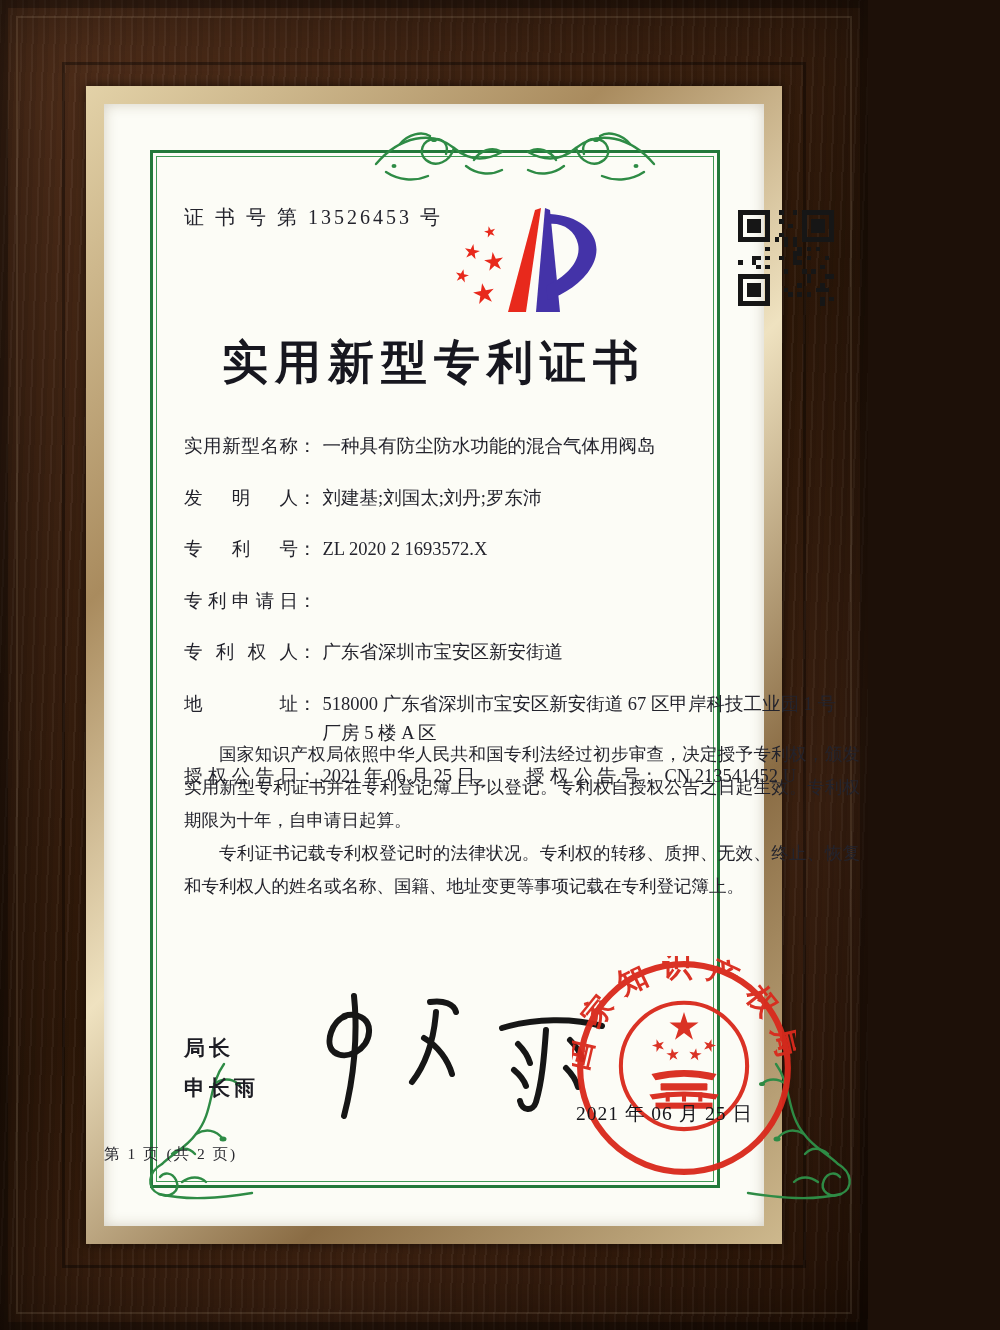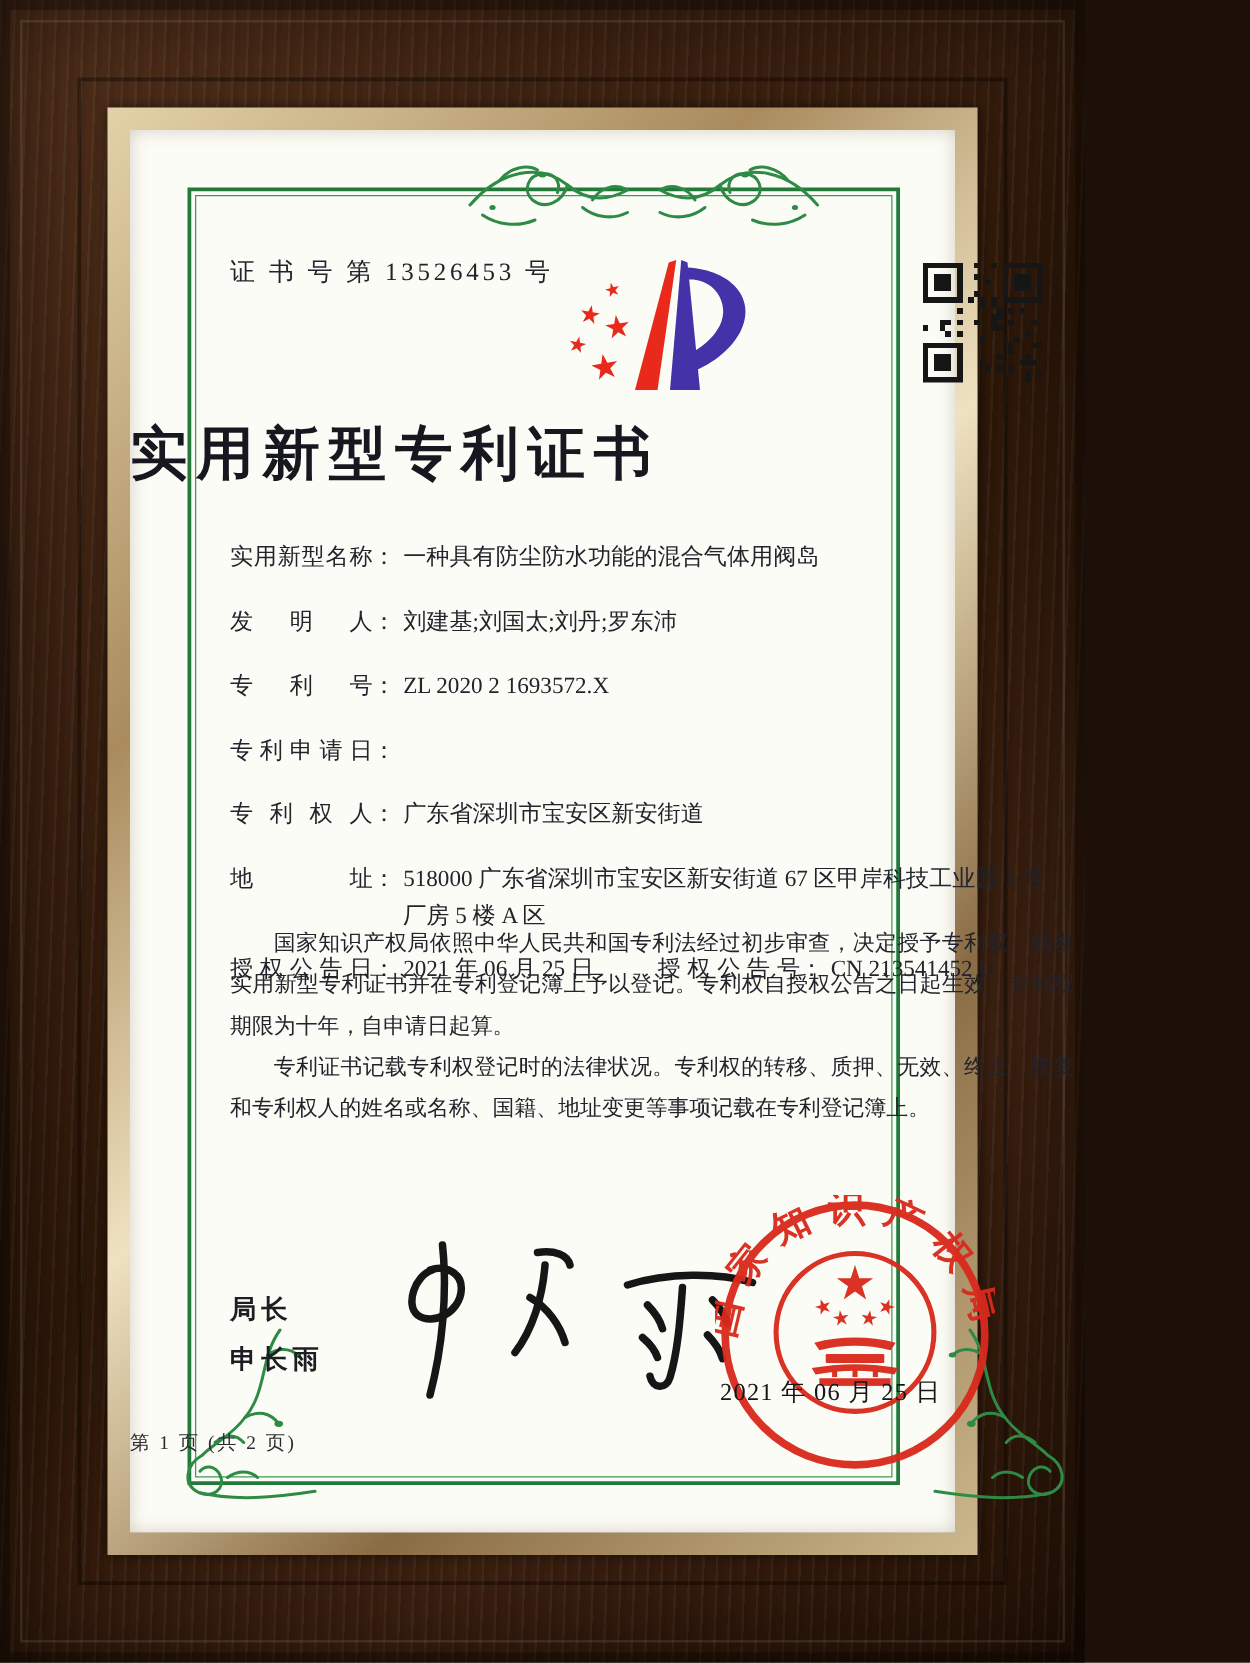--- a/index.html
+++ b/index.html
@@ -25,21 +25,21 @@
   .green-frame{position:absolute;inset:46px 44px 38px 46px;border:3px solid #22793a;}
   .green-frame-inner{position:absolute;inset:3px;border:1px solid #3f9a55;}
   .orn{position:absolute;color:#2e8b45;}
   .orn svg{display:block;width:100%;height:100%;}
 
   .cert-no{position:absolute;left:80px;top:100px;font-size:20px;letter-spacing:3px;color:#23232c;}
   .logo{position:absolute;left:330px;top:86px;width:180px;height:138px;}
   .qr{position:absolute;left:634px;top:106px;width:96px;height:96px;}
   .qr svg{width:100%;height:100%;shape-rendering:crispEdges;}
 
-  .title{position:absolute;left:0;right:0;top:228px;text-align:left;
+  .title{position:absolute;left:0;right:0;top:228px;text-align:center;
     font-size:46px;font-weight:bold;letter-spacing:7px;color:#17171f;}
 
   .rows{position:absolute;left:80px;top:328px;width:676px;font-size:18.5px;color:#23232c;}
   .row{display:flex;margin-bottom:22.5px;line-height:29px;}
   .rlab{display:inline-block;width:114px;text-align:justify;text-align-last:justify;flex:none;}
   .rcolon{flex:none;margin-right:6px;}
   .rval{flex:1;}
   .grant-row{display:flex;line-height:29px;gap:40px;}
   .g1{display:flex;width:302px;flex:none;}
   .g2{display:flex;flex:1;}

